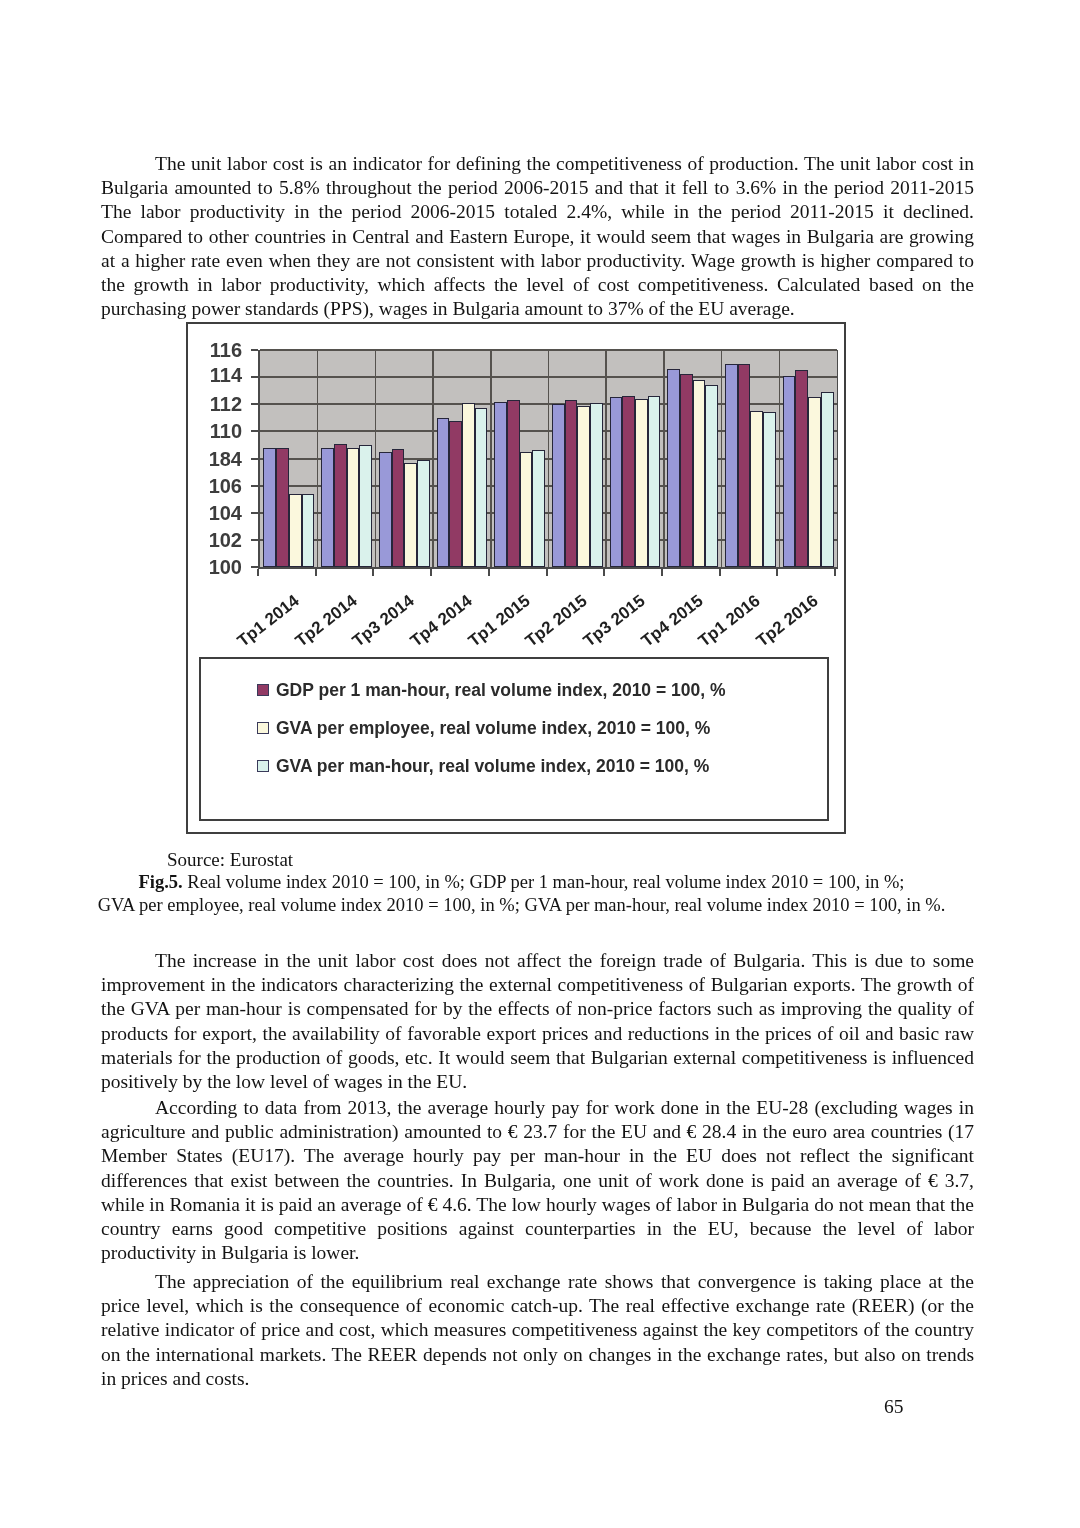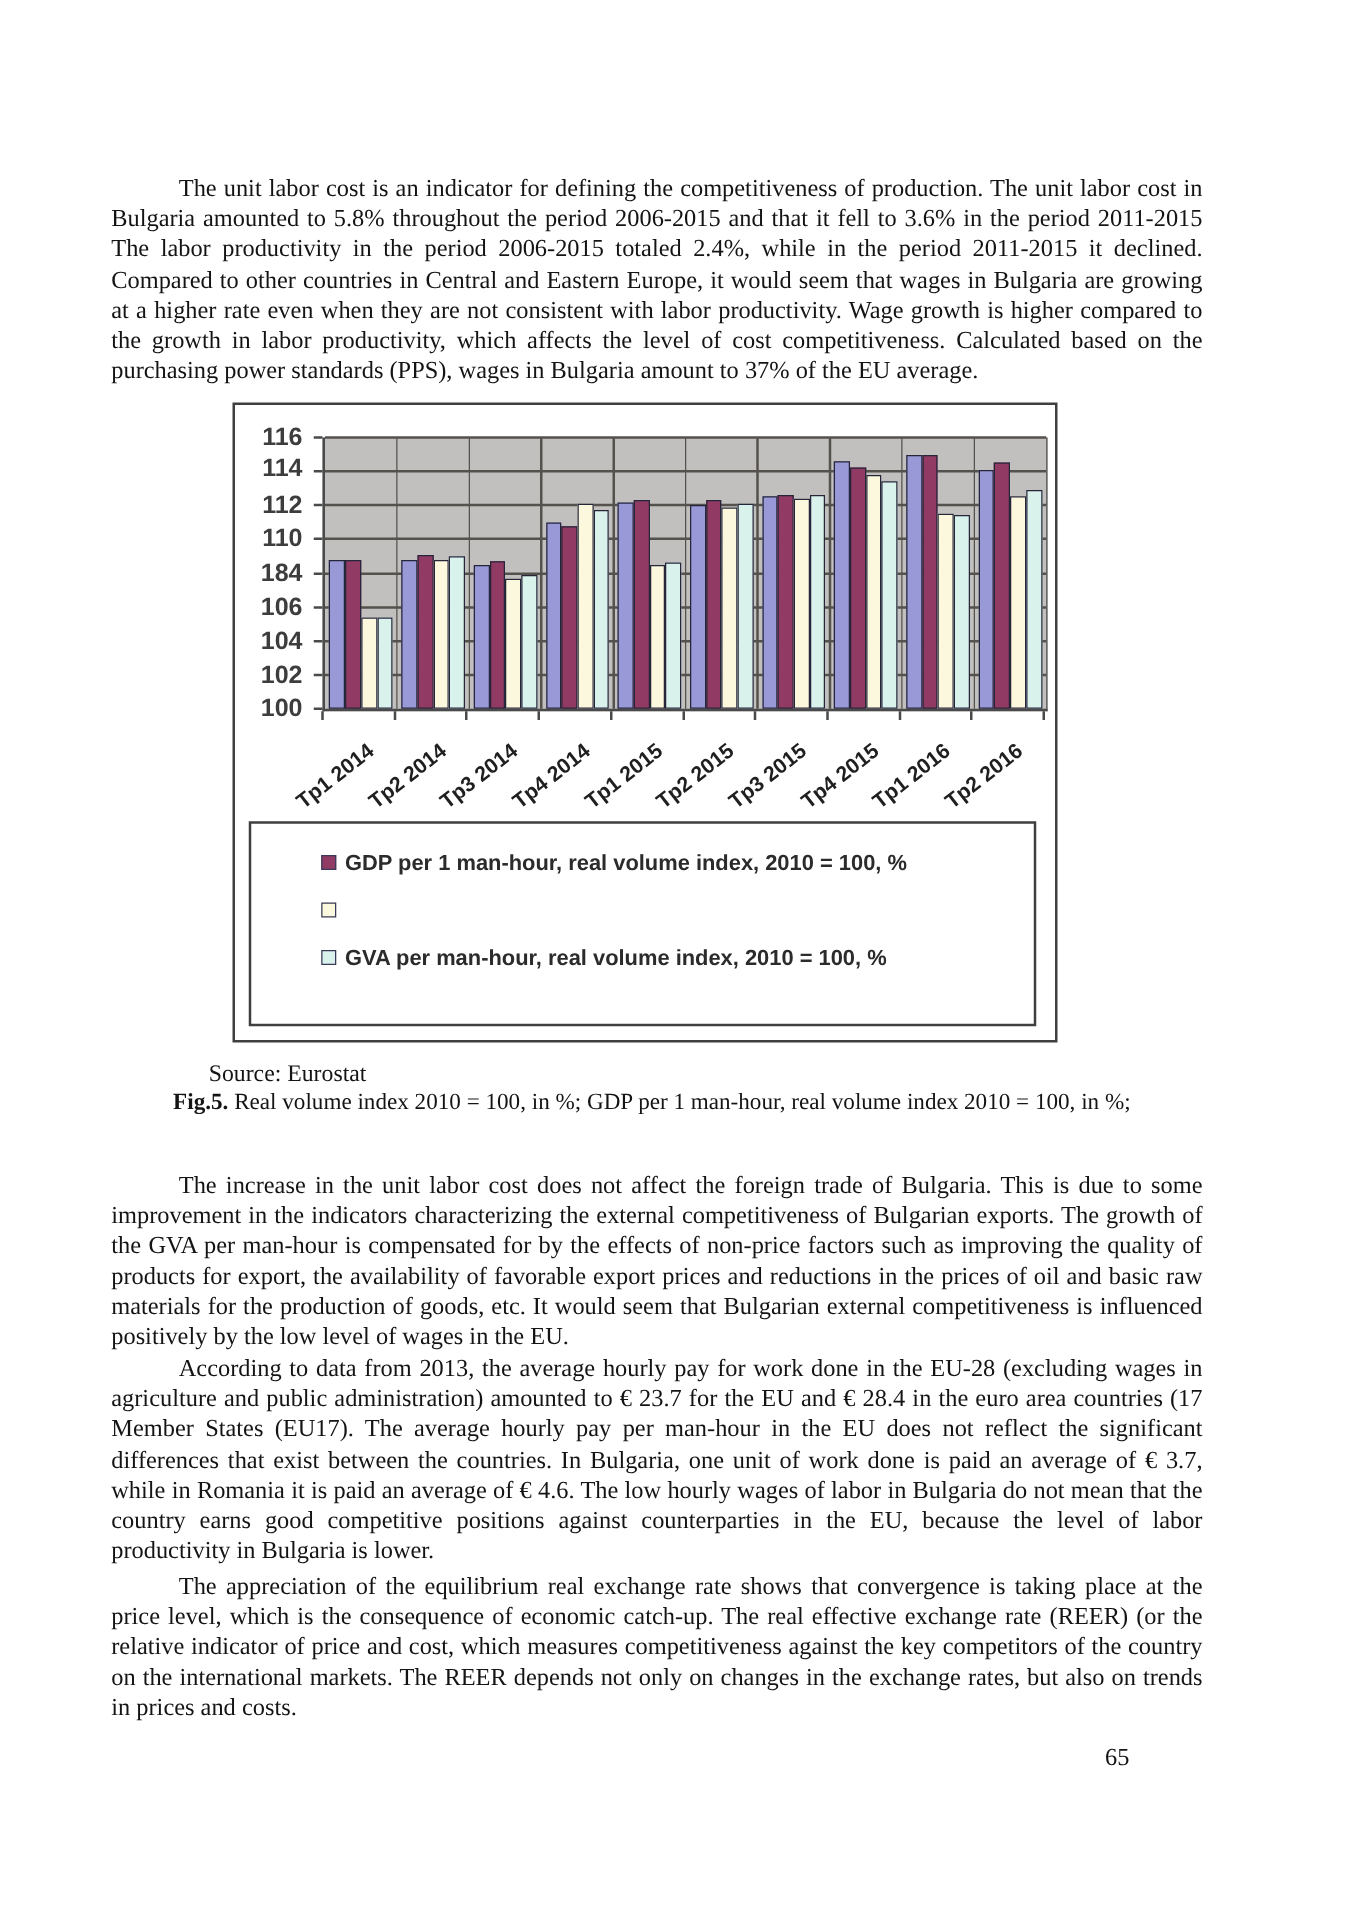--- a/index.html
+++ b/index.html
@@ -3,21 +3,21 @@
 <meta charset="utf-8">
 <style>
   html,body{margin:0;padding:0;}
   body{
     width:1080px;height:1528px;background:#ffffff;position:relative;
     font-family:"Liberation Serif", serif;color:#141414;
   }
   .para{
     position:absolute;left:85px;width:873px;
     font-size:19.5px;line-height:24.2px;text-align:justify;
-    text-indent:54px;margin:4px;
+    text-indent:54px;margin:16px;
   }
   
   .figure{
     position:absolute;left:186px;top:322px;width:656px;height:508px;
     border:2px solid #3f3f3f;background:#ffffff;
     font-family:"Liberation Sans", sans-serif;
   }
   .plot{
     position:absolute;left:70px;top:26px;width:577px;height:217px;
     background:#c2c0be;
@@ -150,20 +150,21 @@
       <div class="xlabel" style="left: 398.45px; top: 12px;">Tp1 2016</div>
       <div class="xlabel" style="left: 456.15px; top: 12px;">Tp2 2016</div>
     </div>
   <div class="legend">
       <div class="legend-row">
         <span class="legend-marker" style="background: rgb(145, 58, 100);"></span>
         <span class="legend-label">GDP per 1 man-hour, real volume index, 2010 = 100, %</span>
       </div>
       <div class="legend-row">
         <span class="legend-marker" style="background: rgb(251, 248, 221);"></span>
+        <span class="legend-label">GVA per employee, real volume index, 2010 = 100, %</span>
       </div>
       <div class="legend-row">
         <span class="legend-marker" style="background: rgb(218, 242, 236);"></span>
         <span class="legend-label">GVA per man-hour, real volume index, 2010 = 100, %</span>
       </div>
     </div>
 <div class="ytick" style="top: 242px;"></div>
     <div class="ytick" style="top: 214.875px;"></div>
     <div class="ytick" style="top: 187.75px;"></div>
     <div class="ytick" style="top: 160.625px;"></div>
@@ -180,19 +181,19 @@
     <div class="xtick" style="left: 357.5px;"></div>
     <div class="xtick" style="left: 415.2px;"></div>
     <div class="xtick" style="left: 472.9px;"></div>
     <div class="xtick" style="left: 530.6px;"></div>
     <div class="xtick" style="left: 588.3px;"></div>
     <div class="xtick" style="left: 646px;"></div>
   </div>
 
 <p class="source-line">Source: Eurostat</p>
 <p class="fig-caption"><span class="bold">Fig.5.</span><span> Real volume index 2010 = 100, in %; GDP per 1 man-hour, real volume index 2010 = 100, in %;</span><br>
-</p>
+<span>GVA per employee, real volume index 2010 = 100, in %; GVA per man-hour, real volume index 2010 = 100, in %.</span></p>
 
 <p class="para" style="top:933px">The increase in the unit labor cost does not affect the foreign trade of Bulgaria. This is due to some improvement in the indicators characterizing the external competitiveness of Bulgarian exports. The growth of the GVA per man-hour is compensated for by the effects of non-price factors such as improving the quality of products for export, the availability of favorable export prices and reductions in the prices of oil and basic raw materials for the production of goods, etc. It would seem that Bulgarian external competitiveness is influenced positively by the low level of wages in the EU.</p>
 <p class="para" style="top:1080px">According to data from 2013, the average hourly pay for work done in the EU-28 (excluding wages in agriculture and public administration) amounted to € 23.7 for the EU and € 28.4 in the euro area countries (17 Member States (EU17). The average hourly pay per man-hour in the EU does not reflect the significant differences that exist between the countries. In Bulgaria, one unit of work done is paid an average of € 3.7, while in Romania it is paid an average of € 4.6. The low hourly wages of labor in Bulgaria do not mean that the country earns good competitive positions against counterparties in the EU, because the level of labor productivity in Bulgaria is lower.</p>
 <p class="para" style="top:1254px">The appreciation of the equilibrium real exchange rate shows that convergence is taking place at the price level, which is the consequence of economic catch-up. The real effective exchange rate (REER) (or the relative indicator of price and cost, which measures competitiveness against the key competitors of the country on the international markets. The REER depends not only on changes in the exchange rates, but also on trends in prices and costs.</p>
 
 <div class="page-number">65</div>
 
 </body></html>

